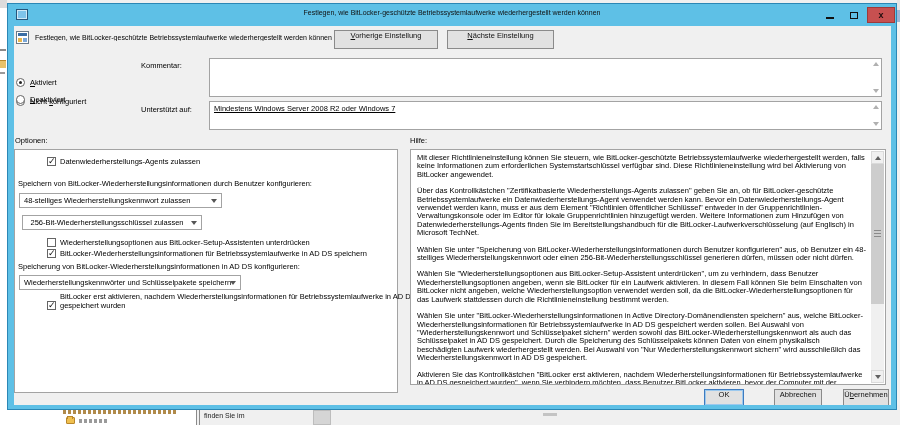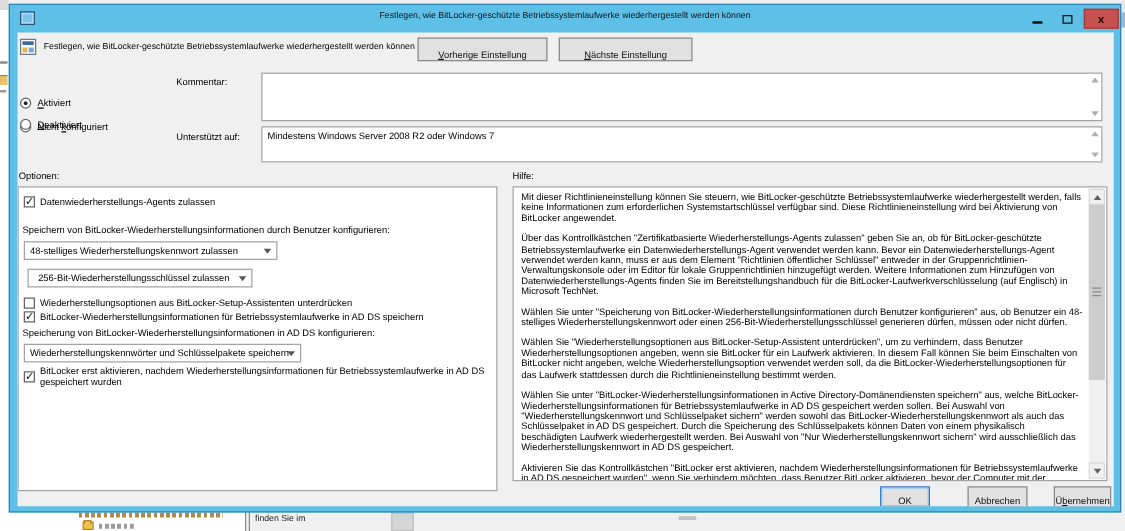--- a/index.html
+++ b/index.html
@@ -50,47 +50,47 @@
 
   #client { left:6px; top:22px; width:877px; height:379px; background:#f0f0f0; overflow:hidden; }
 
   
   #header-icon { left:2px; top:5px; width:13px; height:13px; background:#ffffff; border:1px solid #6a7a88; }
   #header-icon .bar { position:absolute; left:1px; top:1px; width:9px; height:3px; background:#3a6ea5; }
   #header-icon .dot1 { position:absolute; left:1px; top:6px; width:4px; height:4px; background:#e8b64c; }
   #header-icon .dot2 { position:absolute; left:6px; top:6px; width:4px; height:4px; background:#7aa7d8; }
   #header-title { left:21px; top:8px; width:298px; font-size:7px; color:#000; white-space:nowrap; overflow:hidden; }
   .btn { background:#e1e1e1; border:1px solid #8a8a8a; font-size:7.5px; color:#111;
-     display:flex; align-items:flex-end; justify-content:center; white-space:nowrap; }
+     display:flex; align-items:flex-start; justify-content:center; white-space:nowrap; }
   #prev-btn { left:320px; top:4px; width:104px; height:19px; }
   #next-btn { left:433px; top:4px; width:107px; height:19px; }
 
   
   .radio-row { left:2px; height:12px; display:flex; align-items:center; gap:5px; }
   .radio { width:9px; height:9px; border:1px solid #646464; border-radius:50%; background:#ffffff; position:relative; }
   .radio.sel::after { content:""; position:absolute; left:2px; top:2px; width:3px; height:3px; border-radius:50%; background:#222; }
   .radio-label, .field-label { font-size:7.5px; color:#000; white-space:nowrap; }
   .mn { text-decoration:underline; }
   #comment-label { left:127px; top:35px; }
   #comment-box { left:195px; top:32px; width:673px; height:39px; background:#ffffff; border:1px solid #a3a3a3; }
   #support-label { left:127px; top:79px; }
   #support-box { left:195px; top:75px; width:673px; height:29px; background:#ffffff; border:1px solid #a3a3a3;
-     font-size:7.5px; color:#000; padding:2px 4px; }
+     font-size:7.5px; color:#000; padding:2px 4px;text-decoration:underline; }
   .mini-arrow { position:absolute; right:2px; width:0; height:0; }
   .mini-up { top:3px; border-left:3px solid transparent; border-right:3px solid transparent; border-bottom:4px solid #b0b0b0; }
   .mini-down { bottom:3px; border-left:3px solid transparent; border-right:3px solid transparent; border-top:4px solid #b0b0b0; }
 
   
   .section-label { font-size:7.5px; color:#000; }
   #options-label { left:1px; top:110px; }
   #help-label { left:396px; top:110px; }
 
   
   #options-box { left:0; top:123px; width:384px; height:244px; background:#ffffff; border:1px solid #a3a3a3; }
-  .opt-row { position:absolute; display:flex; align-items:center; gap:4px; }
+  .opt-row { position:absolute; display:flex; align-items:flex-end; gap:4px;margin-left:28px; }
   .checkbox { width:9px; height:9px; border:1px solid #646464; background:#ffffff; flex:0 0 auto;
      position:relative; margin-top:1px; }
   .checkbox.checked::after { content:"✓"; position:absolute; left:0px; top:-2px; font-size:9px; color:#111; }
   .opt-label { font-size:7.5px; color:#000; line-height:9px; }
   .opt-static { position:absolute; font-size:7.5px; color:#000; white-space:nowrap; }
   .combo { position:absolute; height:15px; background:#ffffff; border:1px solid #a3a3a3;
      font-size:7.5px; color:#000; display:flex; align-items:center; padding:0 14px 0 4px; white-space:nowrap; }
   .combo .chev { position:absolute; right:4px; top:5px; width:0; height:0;
      border-left:3px solid transparent; border-right:3px solid transparent; border-top:4px solid #555; }
 

